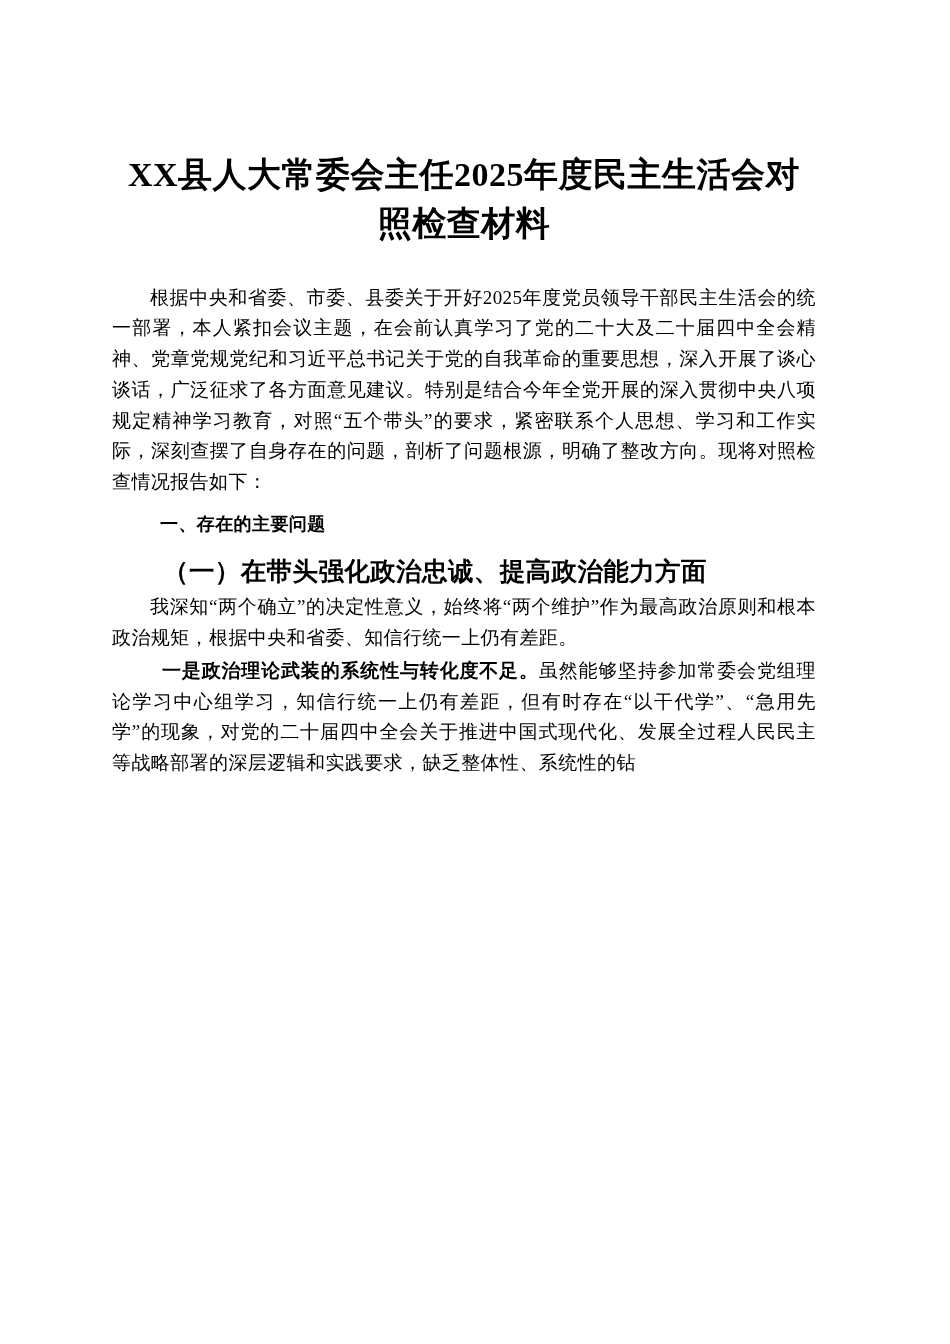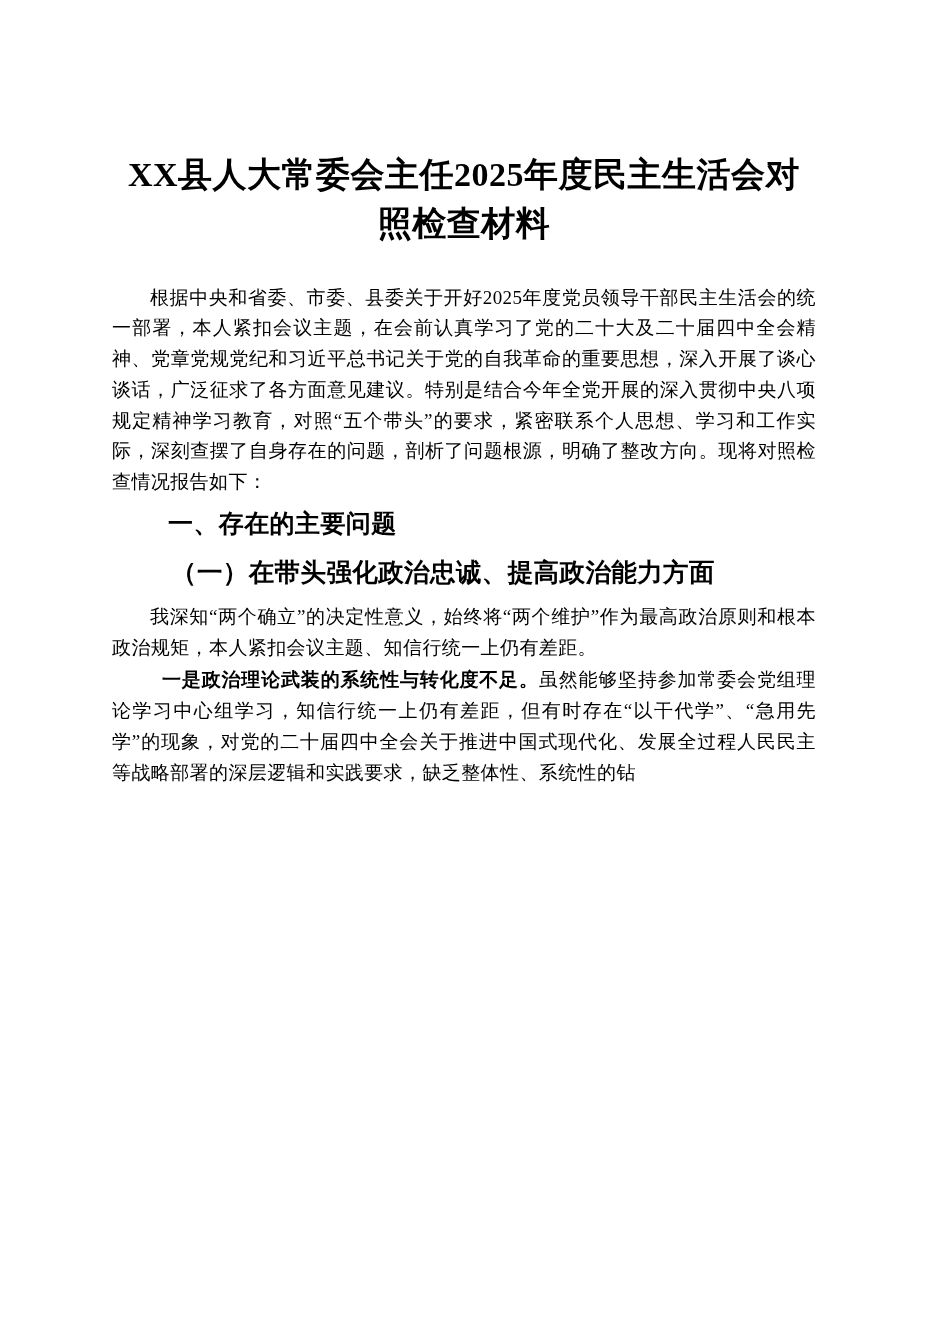--- a/index.html
+++ b/index.html
@@ -36,33 +36,33 @@
     font-size: 19px;
     line-height: 1.62;
     text-align: justify;
     text-justify: inter-ideograph;
     margin: 0 0 2px 0;
     text-indent: 2em;
     letter-spacing: 0.4px;
     color: #000;
   }
   .heading-1 {
-    font-size: 25px;
+    font-size: 18px;
     line-height: 1.62;
     font-weight: bold;
     text-indent: 2em;
-    margin: 6px;
+    margin: 12px;
     letter-spacing: 0.4px;
   }
   .heading-2 {
     font-size: 25.5px;
     line-height: 1.62;
     font-weight: bold;
     text-indent: 2em;
-    margin: 8px;
+    margin: 0;
     letter-spacing: 0.4px;
   }
   .para .lead {
     font-weight: bold;
     margin-left: 12px;
   }
   .para.clipped {
     margin-bottom: 0;
   }
 </style>
@@ -72,17 +72,17 @@
 <div class="page">
 
   <h1 class="doc-title">XX县人大常委会主任2025年度民主生活会对照检查材料</h1>
 
   <p class="para">根据中央和省委、市委、县委关于开好2025年度党员领导干部民主生活会的统一部署，本人紧扣会议主题，在会前认真学习了党的二十大及二十届四中全会精神、党章党规党纪和习近平总书记关于党的自我革命的重要思想，深入开展了谈心谈话，广泛征求了各方面意见建议。特别是结合今年全党开展的深入贯彻中央八项规定精神学习教育，对照“五个带头”的要求，紧密联系个人思想、学习和工作实际，深刻查摆了自身存在的问题，剖析了问题根源，明确了整改方向。现将对照检查情况报告如下：</p>
 
   <p class="heading-1">一、存在的主要问题</p>
 
   <p class="heading-2">（一）在带头强化政治忠诚、提高政治能力方面</p>
 
-  <p class="para">我深知“两个确立”的决定性意义，始终将“两个维护”作为最高政治原则和根本政治规矩，本人紧扣会议主题、知信行统一上仍有差距。</p>
+  <p class="para">我深知“两个确立”的决定性意义，始终将“两个维护”作为最高政治原则和根本政治规矩，根据中央和省委、知信行统一上仍有差距。</p>
 
   <p class="para clipped"><span class="lead">一是政治理论武装的系统性与转化度不足。</span><span>虽然能够坚持参加常委会党组理论学习中心组学习，知信行统一上仍有差距，但有时存在“以干代学”、“急用先学”的现象，对党的二十届四中全会关于推进中国式现代化、发展全过程人民民主等战略部署的深层逻辑和实践要求，缺乏整体性、系统性的钻</span></p>
 
 </div>
 
 </body></html>

